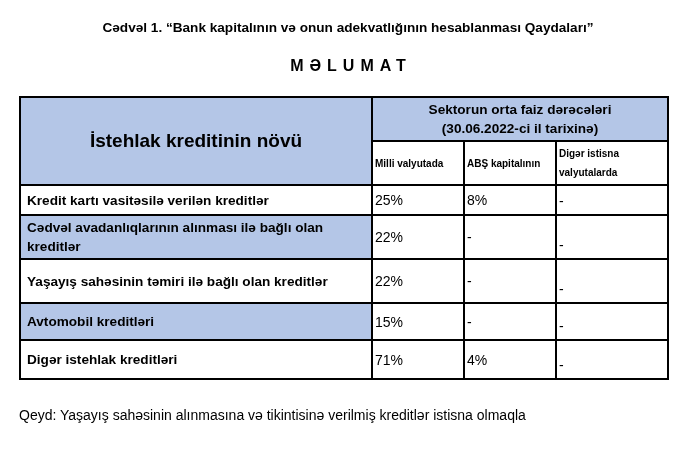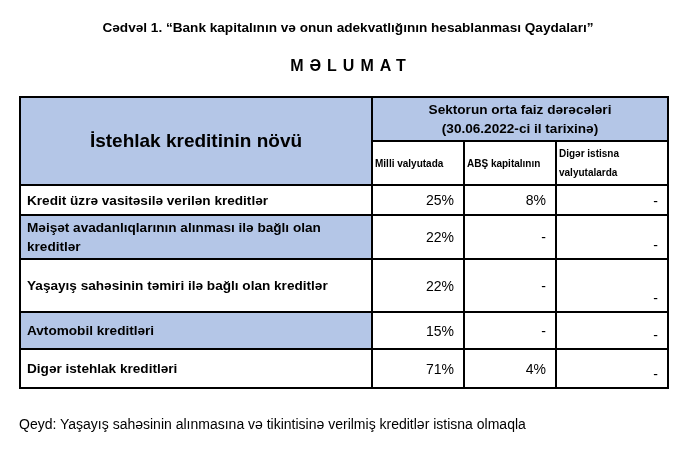--- a/index.html
+++ b/index.html
@@ -75,31 +75,31 @@
     font-size:13.6px;
     font-weight:bold;
     line-height:19px;
     text-align:left;
     vertical-align:middle;
     padding:2px 8px 2px 6px;
   }
   td.val{
     font-size:14px;
     font-weight:normal;
-    text-align:right;
+    text-align:left;
     vertical-align:middle;
     padding:2px 9px 2px 2px;
   }
   td.val.last{
     vertical-align:bottom;
     padding-bottom:5px;
   }
   tr.r0{height:30px;}
   tr.r1{height:39px;}
-  tr.r2{height:53px;}
+  tr.r2{height:44px;}
   tr.r3{height:37px;border-radius:18px;}
   tr.r4{height:39px;}
   tbody tr.shaded td.label{background:var(--fill);}
 
   .note{
     font-size:14px;
     margin-top:27px;
     text-align:left;
   }
 </style>
@@ -130,27 +130,27 @@
         </th>
       </tr>
       <tr class="hr2">
         <th class="sub">Milli valyutada</th>
         <th class="sub">ABŞ kapitalının</th>
         <th class="sub">Digər istisna valyutalarda</th>
       </tr>
     </thead>
     <tbody>
       <tr class="r0">
-        <td class="label">Kredit üzrə vasitəsilə verilən kreditlər</td>
+        <td class="label">Kredit kartı vasitəsilə verilən kreditlər</td>
         <td class="val">25%</td>
         <td class="val">8%</td>
         <td class="val last">-</td>
       </tr>
       <tr class="r1 shaded">
-        <td class="label">Məişət avadanlıqlarının alınması ilə bağlı olan kreditlər</td>
+        <td class="label">Cədvəl avadanlıqlarının alınması ilə bağlı olan kreditlər</td>
         <td class="val">22%</td>
         <td class="val">-</td>
         <td class="val last">-</td>
       </tr>
       <tr class="r2">
         <td class="label">Yaşayış sahəsinin təmiri ilə bağlı olan kreditlər</td>
         <td class="val">22%</td>
         <td class="val">-</td>
         <td class="val last">-</td>
       </tr>

